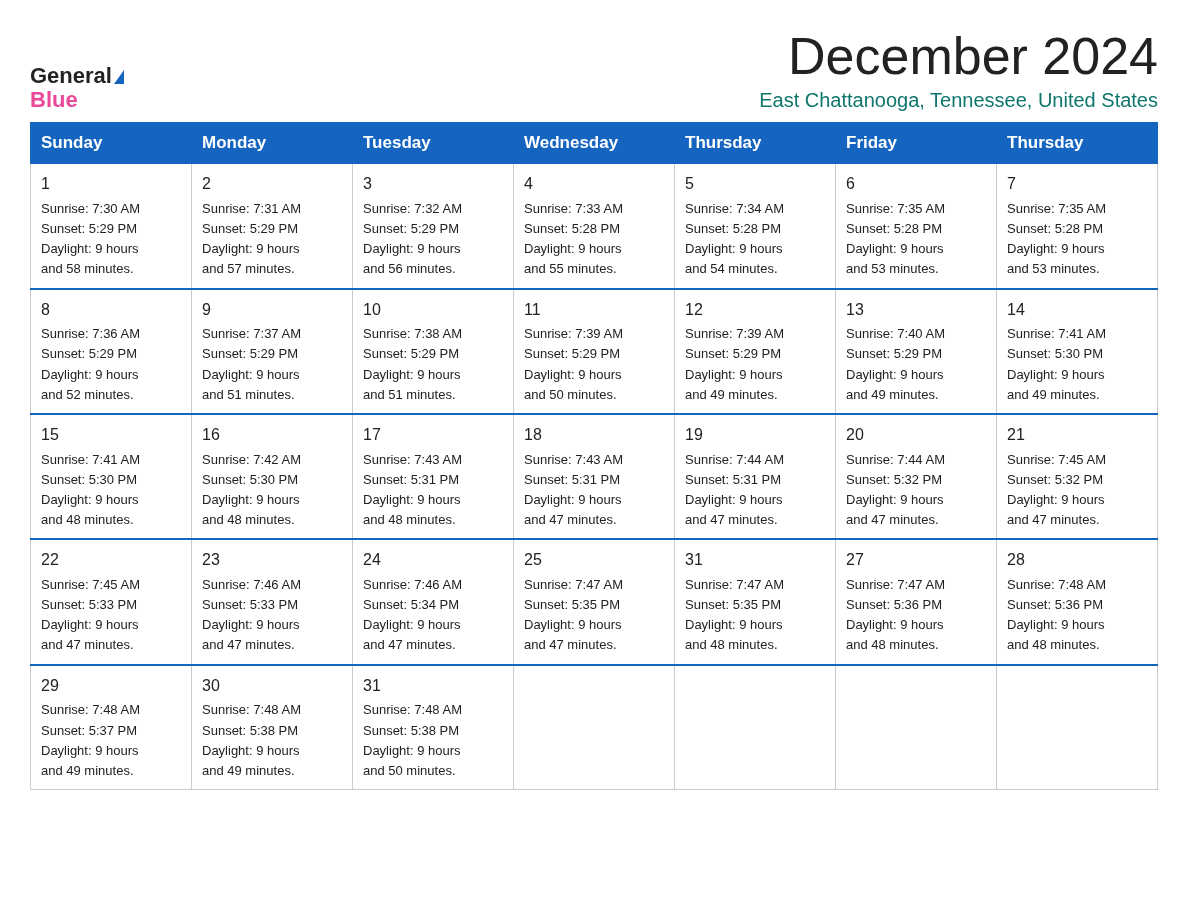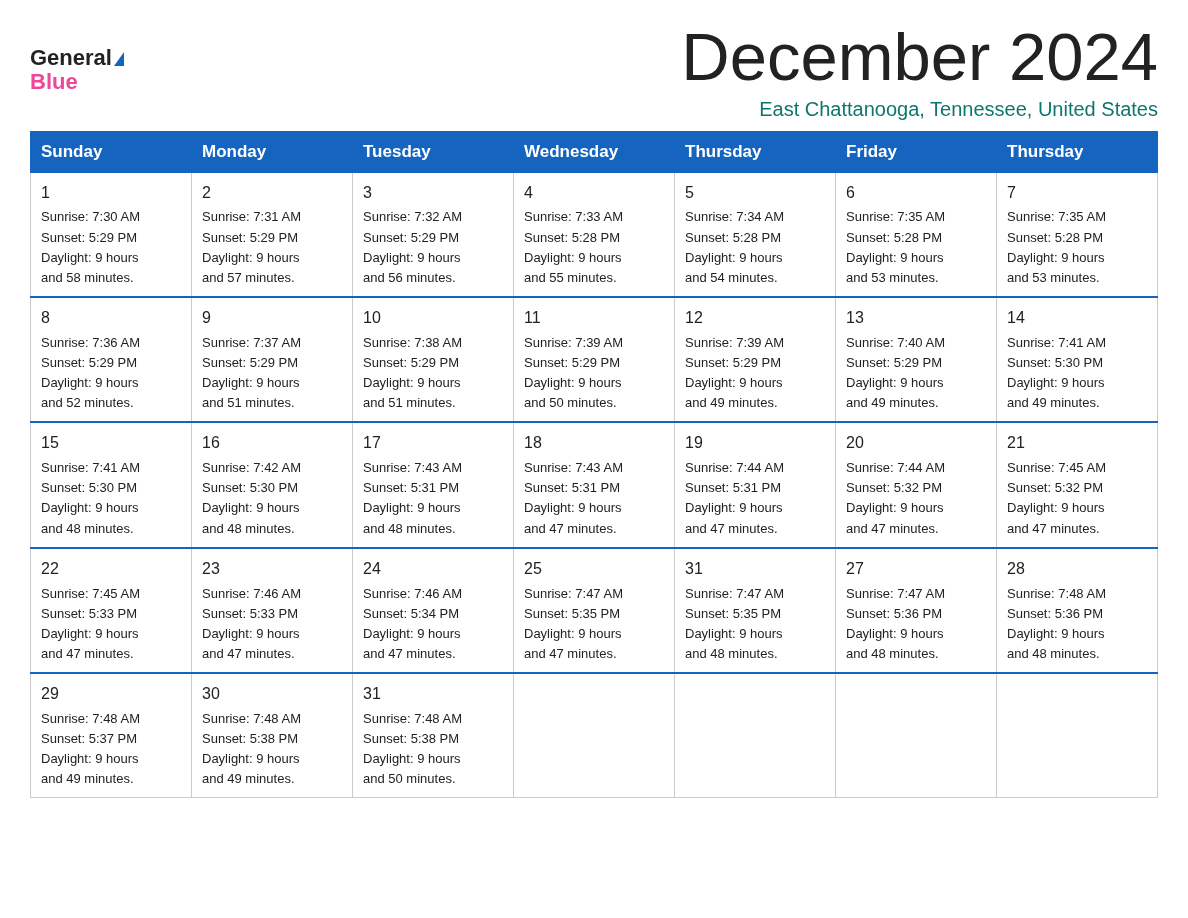--- a/index.html
+++ b/index.html
@@ -7,22 +7,23 @@
       font-family: Arial, sans-serif;
       background: #fff;
       color: #222;
       padding: 20px 30px;
       width: 1188px;
       min-height: 918px;
     }
     .header-row {
       display: flex;
       justify-content: space-between;
-      align-items: center;
+      align-items: flex-end;
       margin-bottom: 6px;
+      margin-top: 8px;
     }
     .logo-area {
       display: flex;
       flex-direction: column;
       align-items: flex-start;
     }
     .logo-text {
       font-size: 22px;
       font-weight: bold;
       color: #222;
@@ -37,21 +38,21 @@
       height: 0;
       border-left: 10px solid transparent;
       border-bottom: 14px solid #1565c0;
       margin-left: 2px;
       vertical-align: middle;
     }
     .title-area {
       text-align: right;
     }
     .month-title {
-      font-size: 67px;
+      font-size: 52px;
       font-weight: normal;
       color: #222;
       line-height: 1.1;
     }
     .location-subtitle {
       font-size: 20px;
       color: #0f766e;
       margin-top: 4px;
     }
     .calendar-table {

